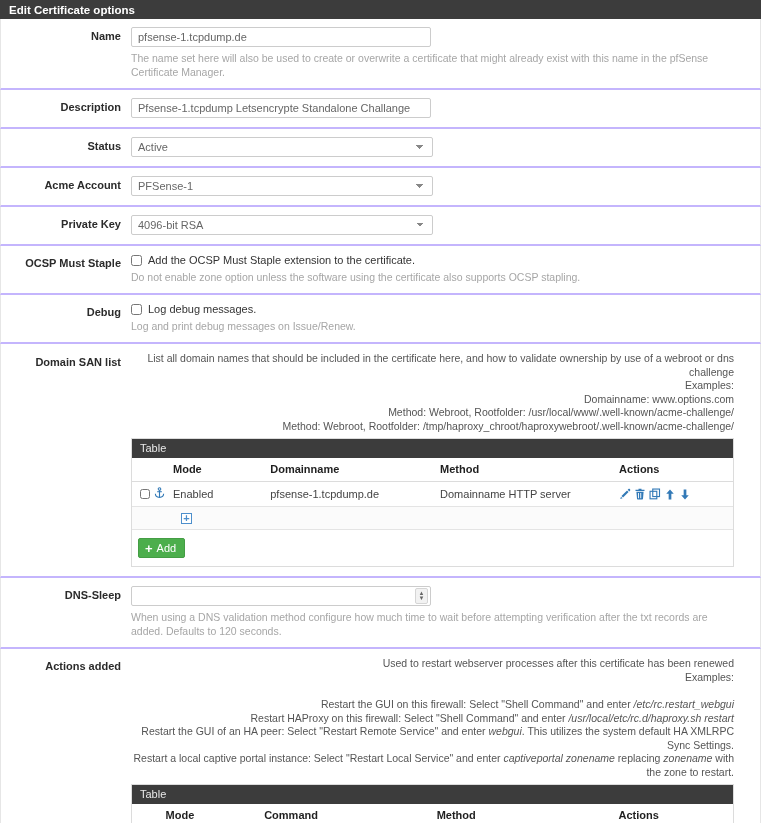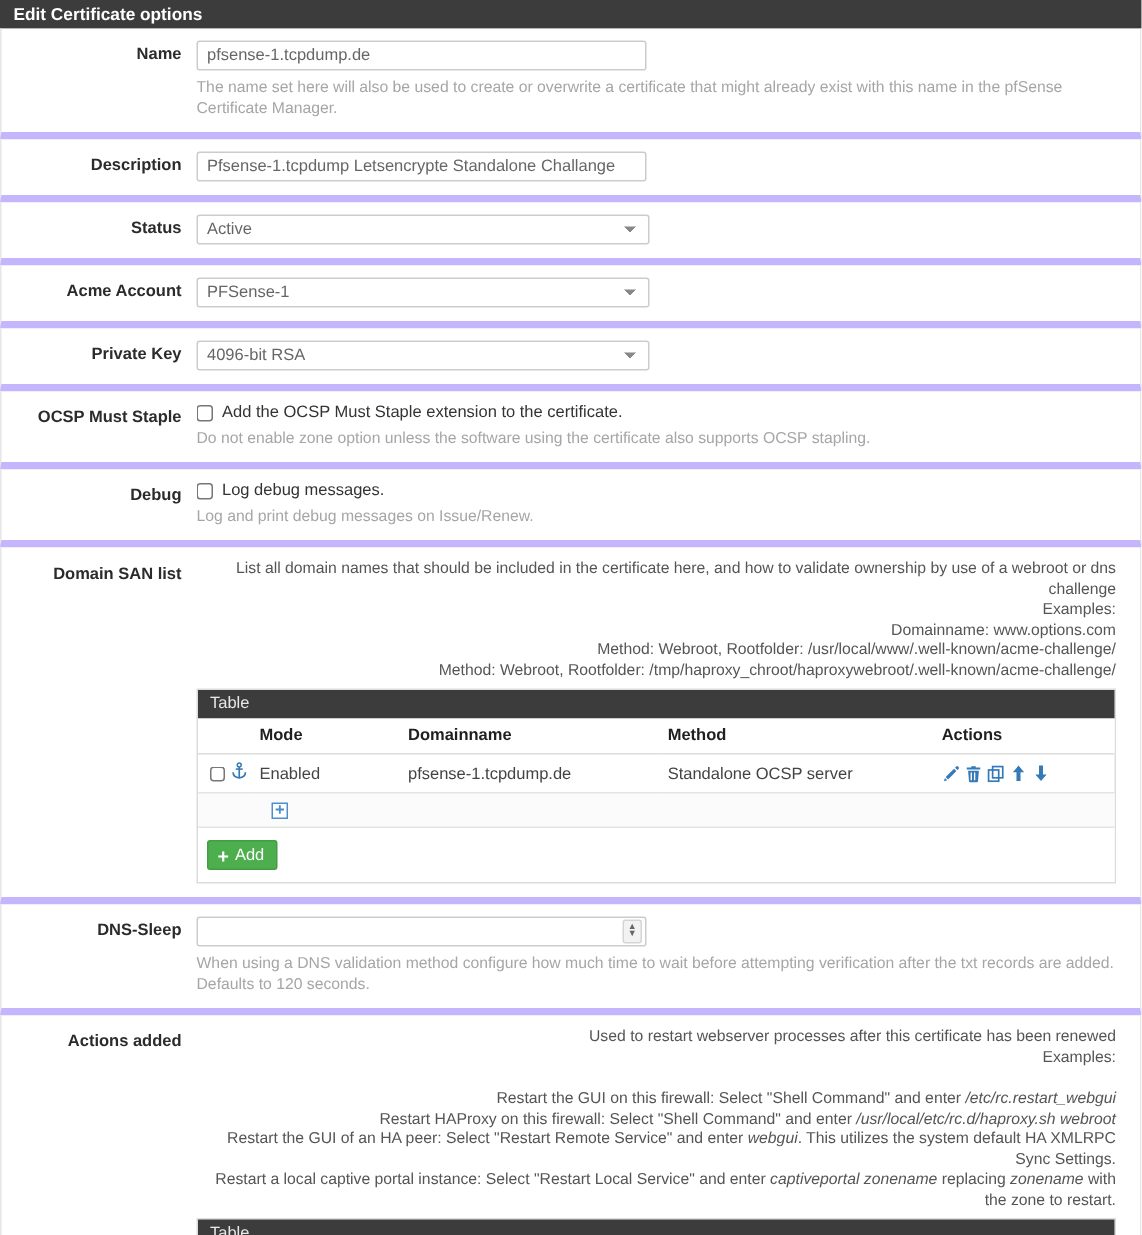--- a/index.html
+++ b/index.html
@@ -23,24 +23,24 @@
     font-size: 11.5px;
     padding: 4px 0 4px 8px;
     height: 19px;
     line-height: 11px;
     border: 1px solid #3c3c3c;
   }
 
   
   .frow {
     display: flex;
-    border-bottom: 5px solid #c4b5fd;
+    border-bottom: 2px solid #c4b5fd;
     border-left: 1px solid #e6e6e6;
     border-right: 1px solid #e6e6e6;
-    padding: 8px 8px 9px 0;
+    padding: 8px 18px 9px 0;
     background: #fff;
     align-items: flex-start;
   }
   .flabel {
     width: 130px;
     min-width: 130px;
     text-align: right;
     padding-right: 10px;
     padding-top: 3px;
     font-weight: bold;
@@ -292,21 +292,21 @@
                       <circle cx="8" cy="2.2" r="1.9" fill="none" stroke="#337ab7" stroke-width="1.5"></circle>
                       <rect x="7.2" y="4" width="1.6" height="10"></rect>
                       <rect x="4.6" y="5.4" width="6.8" height="1.5"></rect>
                       <path d="M2 9.2 Q2 14 8 14.6 Q14 14 14 9.2" fill="none" stroke="#337ab7" stroke-width="1.6"></path>
                     </svg>
                   </span>
                 </span>
               </td>
               <td class="col-mode">Enabled</td>
               <td class="col-dom">pfsense-1.tcpdump.de</td>
-              <td class="col-meth">Standalone OCSP server</td>
+              <td class="col-meth">Domainname HTTP server</td>
               <td class="col-act">
                 <span class="acticons">
                   <span>
                     <svg width="12" height="12" viewBox="0 0 16 16" fill="#337ab7">
                       <path d="M12.6 1.4c.5-.5 1.3-.5 1.8 0l.3.3c.5.5.5 1.3 0 1.8l-1 1-2.1-2.1 1-1zM10.7 3.3l2.1 2.1-7.4 7.4-2.1-2.1 7.4-7.4zM2.6 11.5l2.1 2.1-3 .9.9-3z"></path>
                     </svg>
                   </span>
                   <span>
                     <svg width="12" height="12" viewBox="0 0 16 16" fill="#337ab7">
                       <path d="M6 1h4v1.2h4V4H2V2.2h4V1zM3.2 5h9.6l-.8 9.4a1 1 0 0 1-1 .9H5a1 1 0 0 1-1-.9L3.2 5zm2.2 1.6v7h1.2v-7H5.4zm3 0v7h1.2v-7H8.4z"></path>
@@ -367,21 +367,21 @@
   <div class="frow">
     <div class="flabel">Actions added</div>
     <div class="fbody">
       <div class="helpdark">Used to restart webserver processes after this certificate has been renewed</div>
       <div class="helpdark">Examples:</div>
       <div class="helpdark" style="height:14px;">&nbsp;</div>
       <div class="helpdark">
         <span>Restart the GUI on this firewall: Select "Shell Command" and enter </span><i>/etc/rc.restart_webgui</i>
       </div>
       <div class="helpdark">
-        <span>Restart HAProxy on this firewall: Select "Shell Command" and enter </span><i>/usr/local/etc/rc.d/haproxy.sh webroot</i>
+        <span>Restart HAProxy on this firewall: Select "Shell Command" and enter </span><i>/usr/local/etc/rc.d/haproxy.sh restart</i>
       </div>
       <div class="helpdark">
         <span>Restart the GUI of an HA peer: Select "Restart Remote Service" and enter </span><i>webgui</i><span>. This utilizes the system default HA XMLRPC Sync Settings.</span>
       </div>
       <div class="helpdark">
         <span>Restart a local captive portal instance: Select "Restart Local Service" and enter </span><i>captiveportal zonename</i><span> replacing </span><i>zonename</i><span> with the zone to restart.</span>
       </div>
 
       <div class="tblpanel">
         <div class="tblhead">Table</div>

